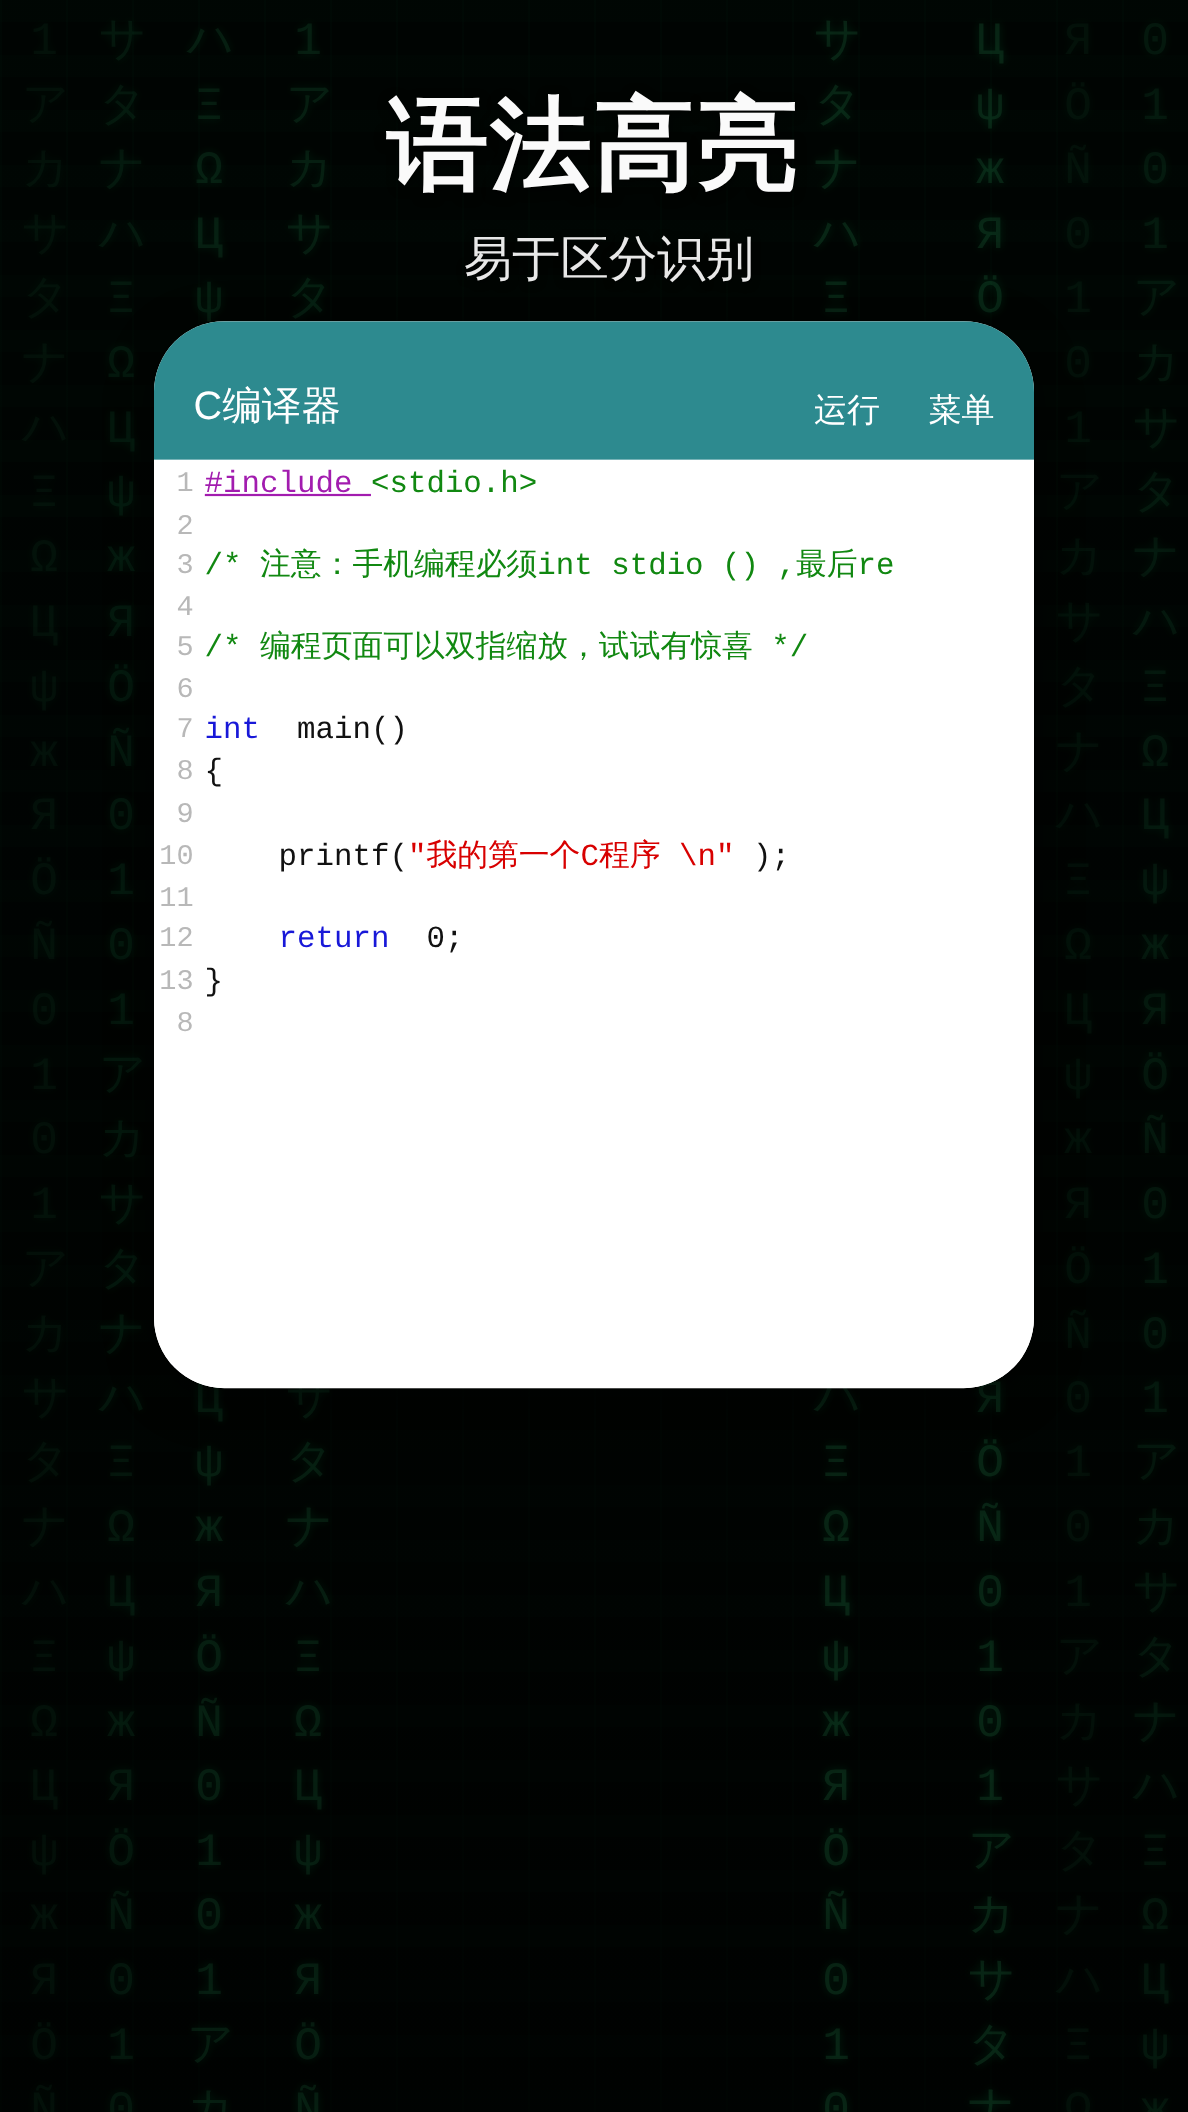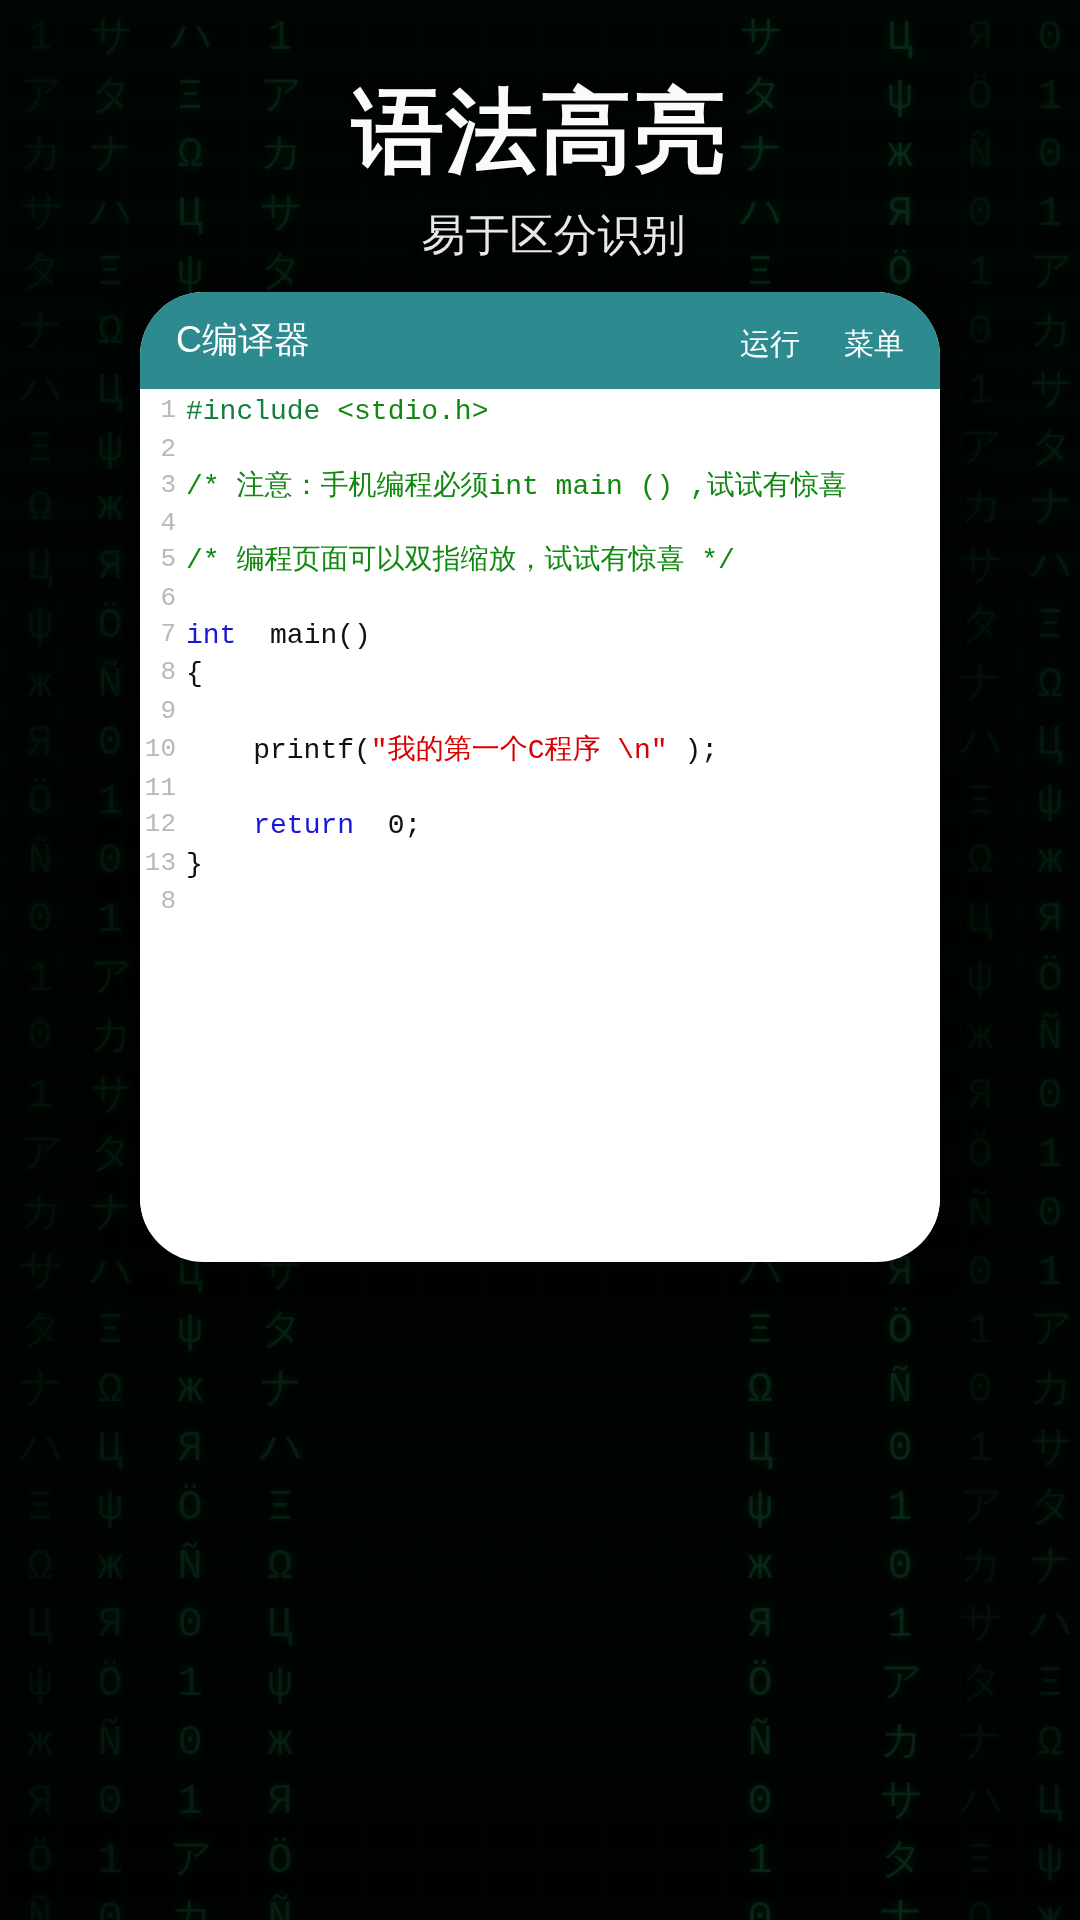--- a/index.html
+++ b/index.html
@@ -68,21 +68,21 @@
       left: 50%;
       transform: translateX(-50%);
       width: 800px;
       height: 970px;
       background: #fff;
       border-radius: 64px;
       overflow: hidden;
       box-shadow: 0 10px 40px rgba(0,0,0,0.6);
     }
     .app-bar {
-      height: 97px;
+      height: 126px;
       background: #2d8a8f;
       display: flex;
       align-items: flex-end;
       padding: 0 36px 24px 36px;
       color: #fff;
     }
     .app-title {
       font-size: 36px;
       font-weight: 500;
       flex: 1;
@@ -112,21 +112,21 @@
       text-align: right;
       padding-right: 10px;
       color: #b8b8b8;
       user-select: none;
       font-size: 26px;
     }
     .code {
       flex: 1;
       overflow: hidden;
     }
-    .tok-preproc { color: #15803d; }
+    .tok-preproc { color: #a21caf; text-decoration: underline; }
     .tok-header  { color: #118811; }
     .tok-comment { color: #118811; }
     .tok-keyword { color: #1818d8; }
     .tok-plain   { color: #111; }
     .tok-string  { color: #d80000; }
   </style>
 </head>
 <body>
 
 <div class="matrix-bg"></div>
@@ -468,21 +468,21 @@
 
 <div class="phone-frame">
   <div class="app-bar">
     <div class="app-title">C编译器</div>
     <div class="app-action">运行</div>
     <div class="app-action">菜单</div>
   </div>
   <div class="editor" id="editor">
       <div class="code-line"><span class="gutter">1</span><span class="code"><span class="tok-preproc">#include </span><span class="tok-header">&lt;stdio.h&gt;</span></span></div>
       <div class="code-line"><span class="gutter">2</span><span class="code"></span></div>
-      <div class="code-line"><span class="gutter">3</span><span class="code"><span class="tok-comment">/* 注意：手机编程必须int main () ,试试有惊喜</span></span></div>
+      <div class="code-line"><span class="gutter">3</span><span class="code"><span class="tok-comment">/* 注意：手机编程必须int stdio () ,最后re</span></span></div>
       <div class="code-line"><span class="gutter">4</span><span class="code"></span></div>
       <div class="code-line"><span class="gutter">5</span><span class="code"><span class="tok-comment">/* 编程页面可以双指缩放，试试有惊喜 */</span></span></div>
       <div class="code-line"><span class="gutter">6</span><span class="code"></span></div>
       <div class="code-line"><span class="gutter">7</span><span class="code"><span class="tok-keyword">int </span><span class="tok-plain"> main()</span></span></div>
       <div class="code-line"><span class="gutter">8</span><span class="code"><span class="tok-plain">{</span></span></div>
       <div class="code-line"><span class="gutter">9</span><span class="code"><span class="tok-plain">    </span></span></div>
       <div class="code-line"><span class="gutter">10</span><span class="code"><span class="tok-plain">    printf(</span><span class="tok-string">"我的第一个C程序 \n" </span><span class="tok-plain">);</span></span></div>
       <div class="code-line"><span class="gutter">11</span><span class="code"></span></div>
       <div class="code-line"><span class="gutter">12</span><span class="code"><span class="tok-plain">    </span><span class="tok-keyword">return </span><span class="tok-plain"> 0;</span></span></div>
       <div class="code-line"><span class="gutter">13</span><span class="code"><span class="tok-plain">}</span></span></div>

